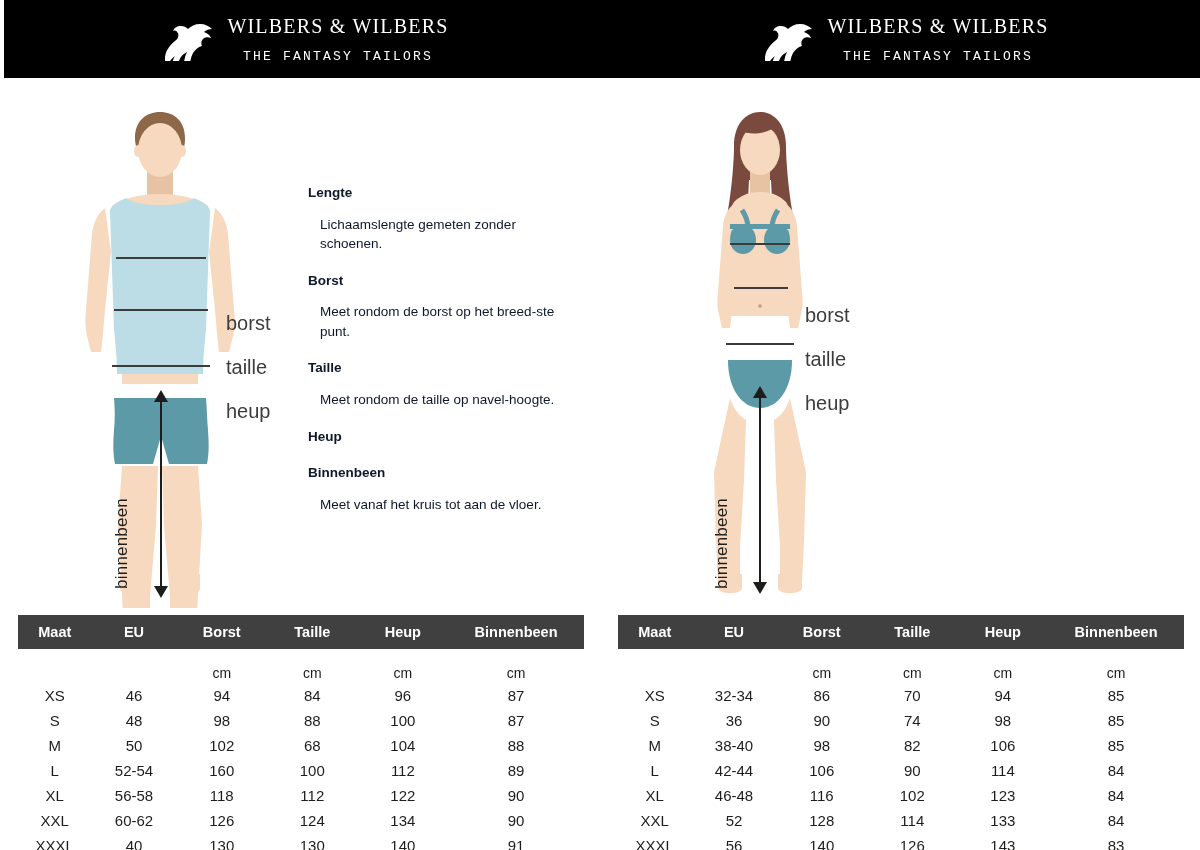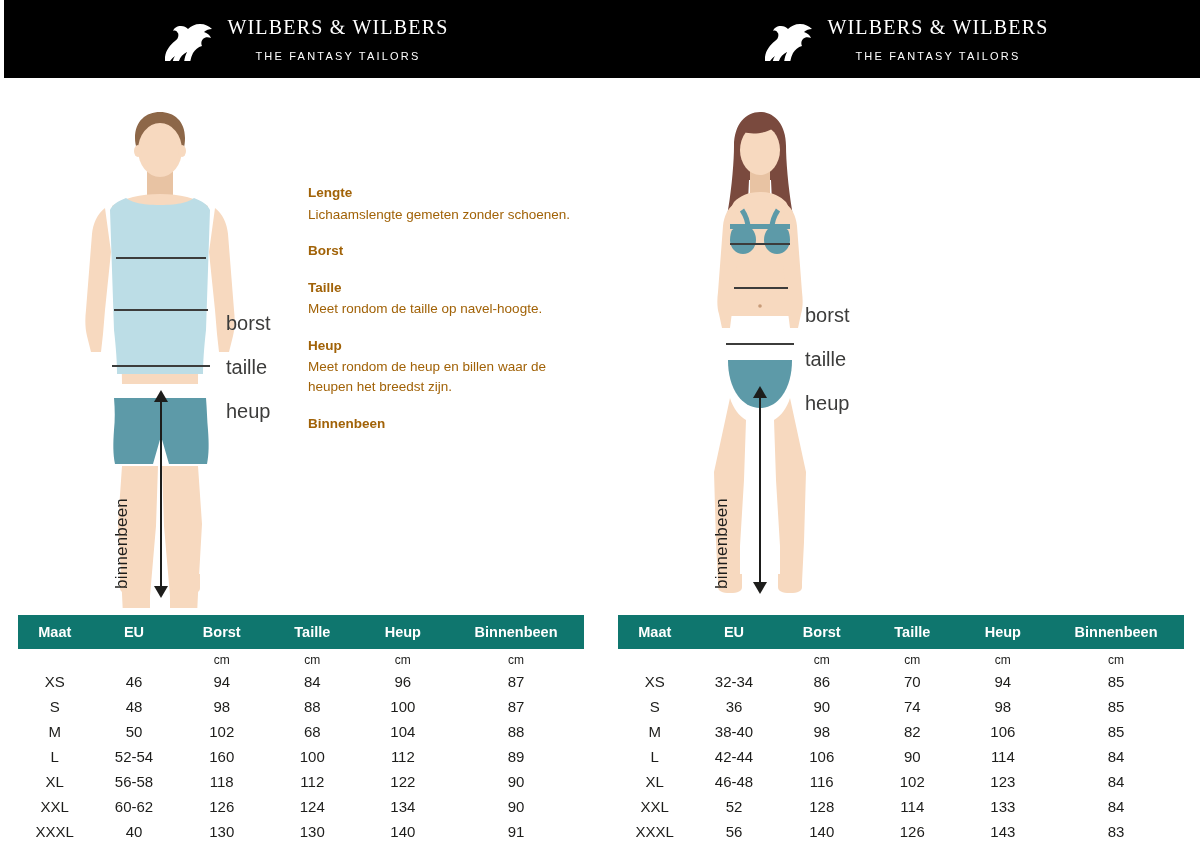--- a/index.html
+++ b/index.html
@@ -26,57 +26,57 @@
   }
   .logo { display: flex; align-items: center; gap: 10px; }
   .logo-mark { width: 58px; height: 44px; display: block; }
   .logo-text { display: flex; flex-direction: column; align-items: center; }
   .logo-name {
     color: #fff; font-size: 20px; letter-spacing: 1.2px;
     font-family: "Liberation Serif", serif; font-weight: 400;
     white-space: nowrap;
   }
   .logo-sub {
-    color: #fff; font-size: 11px; letter-spacing: 2.2px;
-    font-family: Liberation Sans, sans-serif;
+    color: #fff; font-size: 13px; letter-spacing: 2.2px;
+    font-family: Liberation Mono, monospace;
     margin-top: 11px; white-space: nowrap;
   }
 
   
   .panel { position: absolute; top: 78px; width: 600px; height: 772px; }
   .panel-left { left: 0; }
   .panel-right { left: 600px; }
 
   .figure { position: absolute; top: 20px; }
   .figure-left { left: 30px; }
   .figure-right { left: 30px; }
 
   
   .meas-labels { position: absolute; font-size: 20px; color: #3c3c3b; font-weight: 400; }
   .meas-labels div { margin-bottom: 21px; }
 
   
-  .desc { position: absolute; width: 285px; font-size: 13.5px; line-height: 1.45; color: #a16207; }
+  .desc { position: absolute; width: 285px; font-size: 13.5px; line-height: 1.45; color: #0f172a; }
   .desc-left { left: 308px; top: 105px; }
   .desc-item { margin-bottom: 17px; }
   .desc-item h4 { margin: 0 0 2px 0; font-size: 13.5px; font-weight: bold; }
-  .desc-item p { margin: 0; font-size: 13.5px; }
+  .desc-item p { margin: 12px; font-size: 13.5px; }
 
   
   .sizetable { position: absolute; border-collapse: collapse; font-size: 14px; }
   .sizetable.left  { left: 18px;  top: 615px; width: 566px; }
   .sizetable.right { left: 618px; top: 615px; width: 566px; }
   .sizetable thead th {
-    background: #0f766e; color: #fff; font-weight: bold;
+    background: #404040; color: #fff; font-weight: bold;
     font-size: 14.5px; padding: 9px 0; text-align: center;
   }
   .sizetable tbody td {
     text-align: center; padding: 4px 0; font-size: 15px; color: #1d1d1b;
   }
-  .sizetable tbody tr.units td { font-size: 12px; padding-top: 4px; padding-bottom: 2px; }
+  .sizetable tbody tr.units td { font-size: 14px; padding-top: 16px; padding-bottom: 2px; }
   .sizetable tbody tr.units td:first-child,
   .sizetable tbody tr.units td:nth-child(2) { color: transparent; }
 
   
   .col-maat { width: 13%; }
   .col-eu { width: 15%; }
   .col-borst { width: 16%; }
   .col-taille { width: 16%; }
   .col-heup { width: 16%; }
   .col-bb { width: 24%; }
@@ -165,31 +165,32 @@
       <div>heup</div>
     </div>
 
     <div class="desc desc-left">
       <div class="desc-item">
         <h4>Lengte</h4>
         <p>Lichaamslengte gemeten zonder schoenen.</p>
       </div>
       <div class="desc-item">
         <h4>Borst</h4>
+        <p>Meet rondom de borst op het breed-ste punt.</p>
       </div>
       <div class="desc-item">
         <h4>Taille</h4>
         <p>Meet rondom de taille op navel-hoogte.</p>
       </div>
       <div class="desc-item">
         <h4>Heup</h4>
-        <p>Meet rondom de heup en billen waar de heupen het breedst zijn.</p>
       </div>
       <div class="desc-item">
         <h4>Binnenbeen</h4>
+        <p>Meet vanaf het kruis tot aan de vloer.</p>
       </div>
     </div>
   </div>
 
   <div class="panel panel-right">
 
     <svg class="figure figure-right" width="260" height="510" viewBox="0 0 260 510">
 
       <path fill="#7a4a3e" d="M104 48c0-22 12-34 26-34s26 12 26 34c0 14 2 40 6 64 3 18 3 34 0 44-4-8-8-22-9-38-2 14-5 24-9 28l-3-64h-22l-3 64c-4-4-7-14-9-28-1 16-5 30-9 38-3-10-3-26 0-44 4-24 6-50 6-64z"></path>
 

